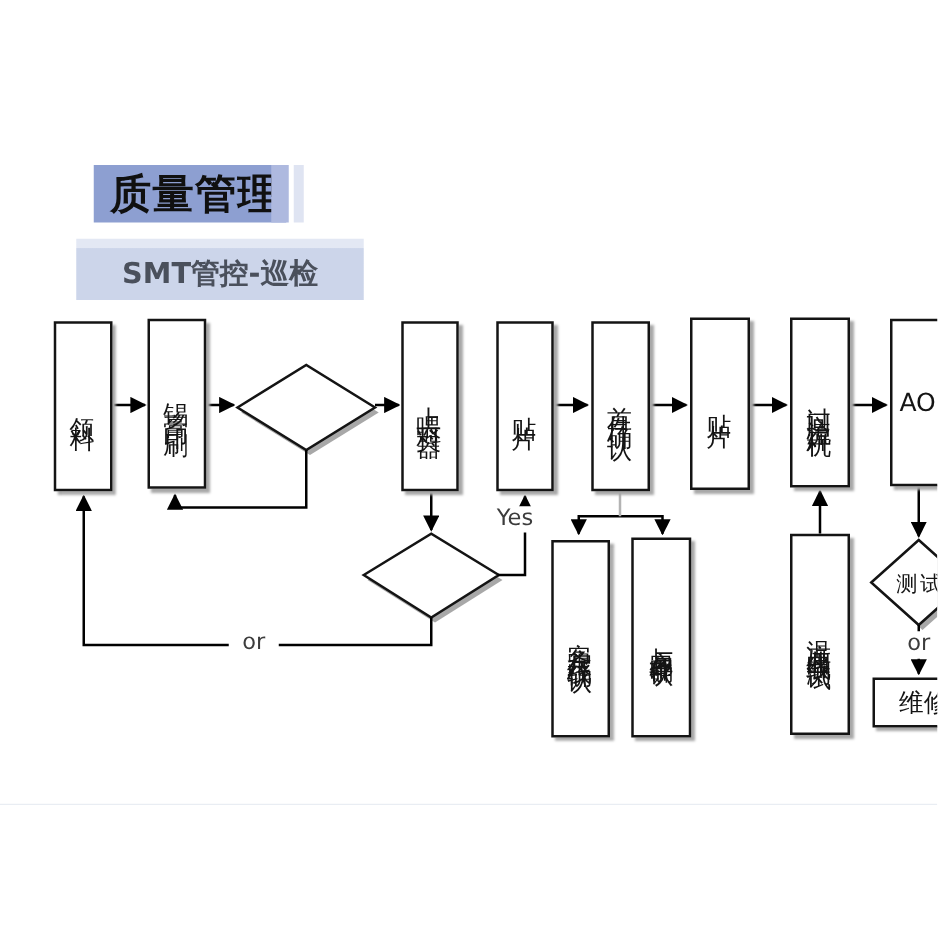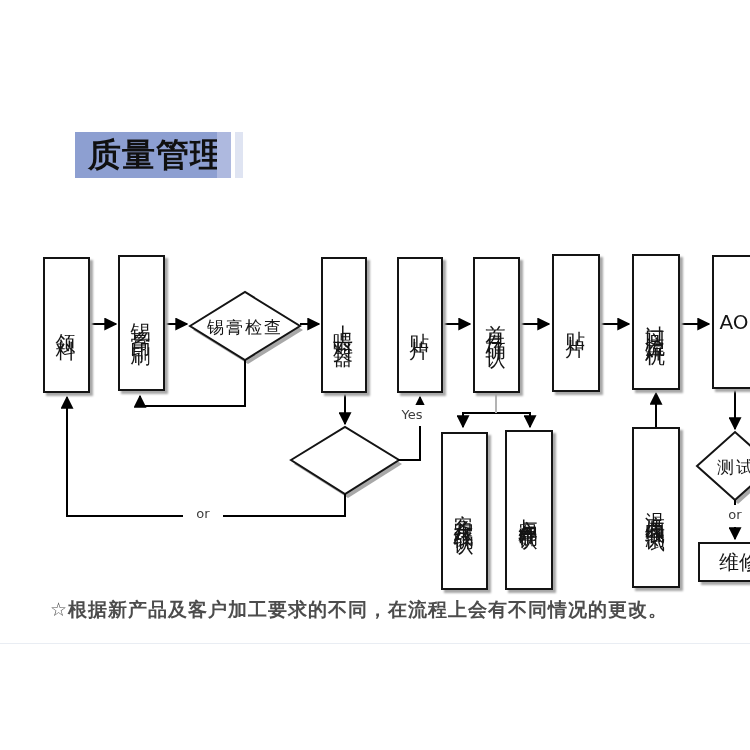--- a/index.html
+++ b/index.html
@@ -52,21 +52,21 @@
   
   .dlabel{
     position:absolute;font-size:17px;color:#141414;text-align:center;
     letter-spacing:2px;white-space:nowrap;
   }
   #label-solder-paste-inspection{left:195px;top:316px;width:100px;}
   #label-loading-confirm{left:295px;top:450px;width:100px;}
   #label-test{left:703px;top:456px;width:66px;}
   
   .edge-label{
-    position:absolute;background:#ffffff;color:#3c3c3c;font-size:13px;
+    position:absolute;background:#ffffff;color:#3c3c3c;font-size:18px;
     text-align:center;line-height:20px;
   }
   #label-yes{left:396px;top:405px;width:32px;height:21px;}
   #label-or-left{left:183px;top:504px;width:40px;height:21px;}
   #label-or-right{left:718px;top:505px;width:34px;height:21px;}
   
   #footnote{
     position:absolute;left:50px;top:597px;width:660px;
     font-size:19px;font-weight:bold;color:#4c4c4c;letter-spacing:1px;
   }
@@ -75,20 +75,23 @@
 </head>
 <body>
 
 <div id="canvas">
 
   <div id="title-highlight">
     <span id="title-text">质量管理</span>
   </div>
   <div id="accent-bar-1"></div>
   <div id="accent-bar-2"></div>
+  <div id="subtitle-bar">
+    <span id="subtitle-text">SMT管控-巡检</span>
+  </div>
 
   <svg id="connector-svg" viewBox="0 0 750 750" xmlns="http://www.w3.org/2000/svg">
     <defs>
       <marker id="arr" viewBox="0 0 10 10" refX="9" refY="5" markerWidth="6.5" markerHeight="6.5" orient="auto-start-reverse">
         <path d="M0,0 L10,5 L0,10 z" fill="#000"></path>
       </marker>
     </defs>
 
     <g fill="#a8a8a8" stroke="none">
       <polygon points="193,330 248,296 303,330 248,364"></polygon>
@@ -156,23 +159,21 @@
   <div class="pbox" id="box-customer-email-confirm">
     <span class="vlabel sp2">与客户邮件确认</span>
   </div>
   <div class="pbox" id="box-temperature-profile-test">
     <span class="vlabel sp4">温度曲线测试</span>
   </div>
   <div class="pbox" id="box-repair">
     <span class="hlabel">维修</span>
   </div>
 
-  <div class="dlabel" id="label-solder-paste-inspection">锡膏检查</div>
   <div class="dlabel" id="label-test">测试</div>
 
   <div class="edge-label" id="label-yes">Yes</div>
   <div class="edge-label" id="label-or-left">or</div>
   <div class="edge-label" id="label-or-right">or</div>
 
-  <div id="footnote">☆根据新产品及客户加工要求的不同，在流程上会有不同情况的更改。</div>
   <div id="divider-line"></div>
 
 </div>
 
 </body></html>

